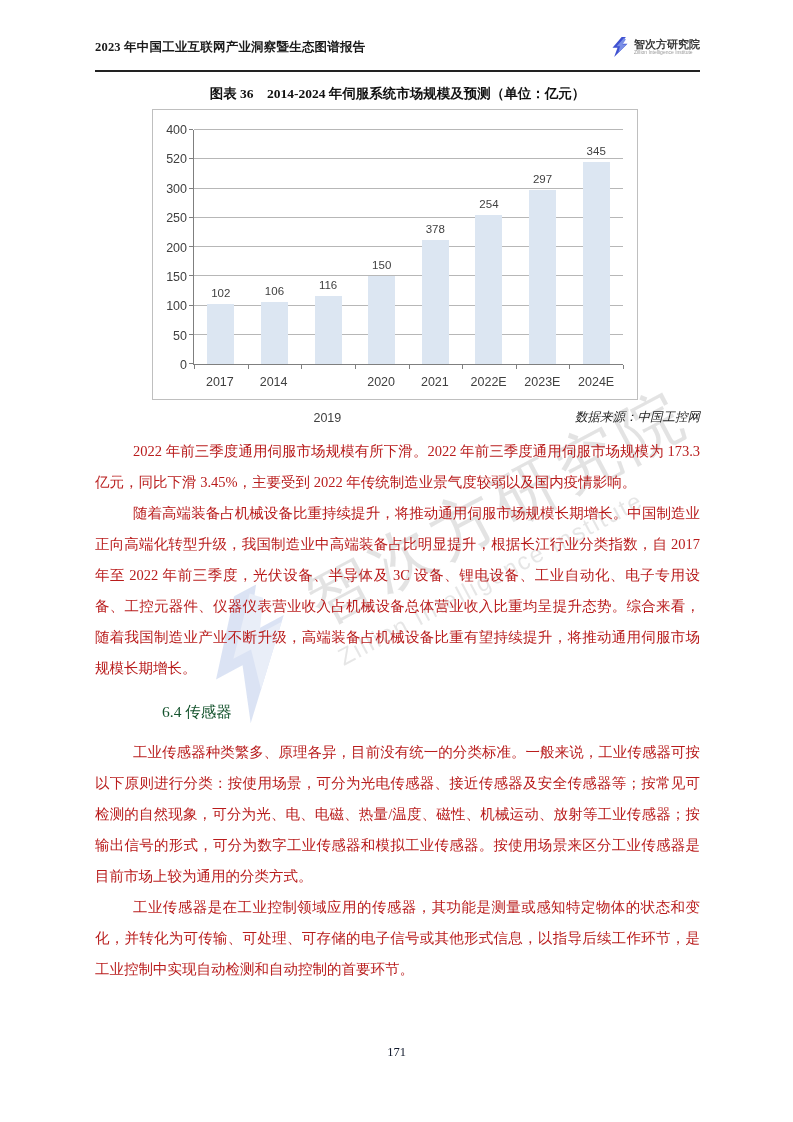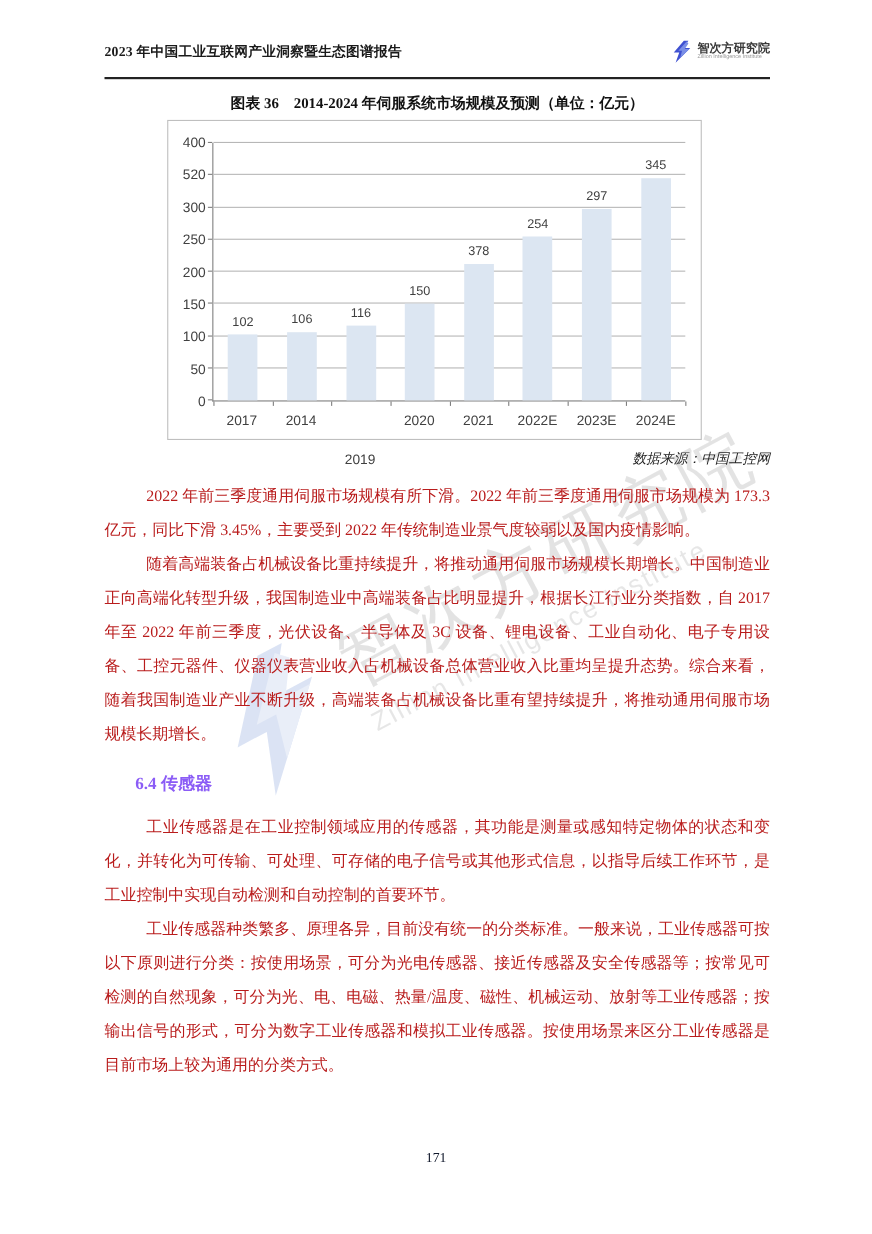--- a/index.html
+++ b/index.html
@@ -64,22 +64,22 @@
     margin:9px 0 0 0;
   }
 
   
   .para{
     margin:0;font-size:14.5px;line-height:31px;
     text-align:justify;text-indent:38px;color:#b91c1c;
   }
   .body-block{margin-top:10px;}
   .section-heading{
-    font-size:15.5px;font-weight:700;color:#8b5cf6;
-    margin:18px 0 14px 28px;
+    font-size:15.5px;font-weight:400;color:#14532d;
+    margin:18px 0 14px 67px;
   }
 
   
   .watermark{
     position:absolute;left:170px;top:430px;width:520px;height:260px;
     transform:rotate(-28deg);transform-origin:center;
     z-index:0;pointer-events:none;opacity:.5;
     display:flex;align-items:center;gap:14px;
   }
   .wm-z{flex:0 0 auto;}
@@ -201,19 +201,19 @@
     </div>
 
     <div class="fig-source">数据来源：中国工控网</div>
 
     <div class="body-block">
       <p class="para">2022 年前三季度通用伺服市场规模有所下滑。2022 年前三季度通用伺服市场规模为 173.3 亿元，同比下滑 3.45%，主要受到 2022 年传统制造业景气度较弱以及国内疫情影响。</p>
       <p class="para">随着高端装备占机械设备比重持续提升，将推动通用伺服市场规模长期增长。中国制造业正向高端化转型升级，我国制造业中高端装备占比明显提升，根据长江行业分类指数，自 2017 年至 2022 年前三季度，光伏设备、半导体及 3C 设备、锂电设备、工业自动化、电子专用设备、工控元器件、仪器仪表营业收入占机械设备总体营业收入比重均呈提升态势。综合来看，随着我国制造业产业不断升级，高端装备占机械设备比重有望持续提升，将推动通用伺服市场规模长期增长。</p>
 
       <h2 class="section-heading">6.4 传感器</h2>
 
+      <p class="para">工业传感器种类繁多、原理各异，目前没有统一的分类标准。一般来说，工业传感器可按以下原则进行分类：按使用场景，可分为光电传感器、接近传感器及安全传感器等；按常见可检测的自然现象，可分为光、电、电磁、热量/温度、磁性、机械运动、放射等工业传感器；按输出信号的形式，可分为数字工业传感器和模拟工业传感器。按使用场景来区分工业传感器是目前市场上较为通用的分类方式。</p>
       <p class="para">工业传感器是在工业控制领域应用的传感器，其功能是测量或感知特定物体的状态和变化，并转化为可传输、可处理、可存储的电子信号或其他形式信息，以指导后续工作环节，是工业控制中实现自动检测和自动控制的首要环节。</p>
-      <p class="para">工业传感器种类繁多、原理各异，目前没有统一的分类标准。一般来说，工业传感器可按以下原则进行分类：按使用场景，可分为光电传感器、接近传感器及安全传感器等；按常见可检测的自然现象，可分为光、电、电磁、热量/温度、磁性、机械运动、放射等工业传感器；按输出信号的形式，可分为数字工业传感器和模拟工业传感器。按使用场景来区分工业传感器是目前市场上较为通用的分类方式。</p>
     </div>
   </div>
 
   <div class="page-number">171</div>
 </div>
 
 </body></html>

